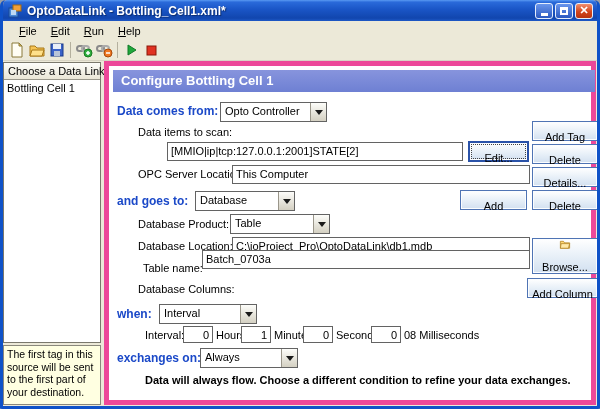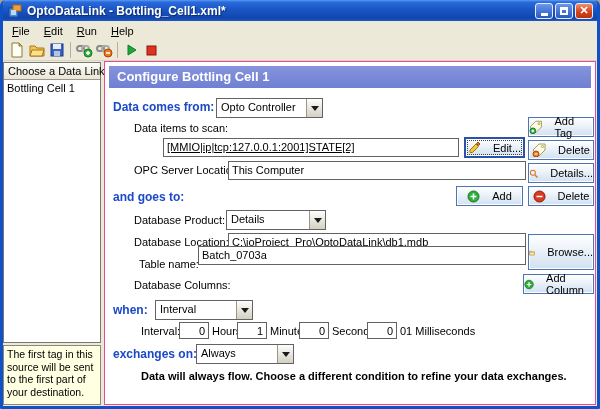--- a/index.html
+++ b/index.html
@@ -22,21 +22,21 @@
   .winbtn {
     width: 18px; height: 16px; margin-left: 2px; border-radius: 3px;
     border: 1px solid #e6eefc; display: flex; align-items: center; justify-content: center;
     font-size: 11px; color: #fff; font-weight: bold;
     background: linear-gradient(180deg,#6a96ec,#2a58c0);
   }
   .winbtn.close { background: linear-gradient(180deg,#f09070,#d2451c 55%,#b83410); }
   .glyph-min { width: 7px; height: 3px; background: #fff; margin-top: 7px; }
   .glyph-max { width: 8px; height: 8px; border: 2px solid #fff; border-top-width: 3px; }
   
-  .menubar { height: 19px; display: flex; align-items: center; background: #ece9d8; padding-left: 2px; }
+  .menubar { height: 19px; display: flex; align-items: center; background: #ece9d8; padding-left: 9px; }
   .menu-item { display: inline-block; font-size: 11px; color: #000; padding: 2px 7px; }
   .menu-item::first-letter { text-decoration: underline; }
   .toolbar { height: 21px; display: flex; align-items: center; background: #ece9d8; padding-left: 4px; border-bottom: 1px solid #d8d4c4; }
   .tbtn { width: 20px; height: 19px; display: flex; align-items: center; justify-content: center; }
   .tsep { width: 1px; height: 16px; background: #b4b09e; margin: 0 3px; }
   
   .app-body { position: relative; height: 345px; background: #ece9d8; }
   .side-list {
     position: absolute; left: 0; top: 1px; width: 98px; height: 281px;
     background: #fff; border: 1px solid #7a786c;
@@ -47,21 +47,21 @@
     border-bottom: 1px solid #9a988c; color: #000; white-space: nowrap;
   }
   .side-item { font-size: 11px; padding: 2px 3px; white-space: nowrap; }
   .help-box {
     position: absolute; left: 0; top: 284px; width: 98px; height: 60px;
     background: #ffffe1; border: 1px solid #8a887c; font-size: 10.5px;
     line-height: 12.5px; padding: 2px 3px; color: #000;
   }
   .main-panel {
     position: absolute; left: 101px; top: 0; width: 492px; height: 344px;
-    background: #fff; border: 1px solid #ec4899;
+    background: #fff; border: 5px solid #ec4899;
   }
   .banner {
     position: absolute; left: 4px; top: 4px; width: 482px; height: 22px;
     background: linear-gradient(180deg,#8794dd,#6e80d3);
     color: #fff; font-weight: bold; font-size: 13px; line-height: 22px; padding-left: 8px;
   }
   .slabel { position: absolute; color: #1b49c8; font-weight: bold; font-size: 12px; white-space: nowrap; }
   .flabel { position: absolute; color: #000; font-size: 11px; white-space: nowrap; }
   .tfield {
     position: absolute; background: #fff; border: 1px solid #636363;
@@ -72,21 +72,21 @@
   .dd-value { flex: 1; font-size: 11px; padding: 2px 4px; white-space: nowrap; overflow: hidden; }
   .dd-btn {
     width: 16px; border-left: 1px solid #9a968a;
     background: linear-gradient(180deg,#fdfdfa,#d4d0c2);
     display: flex; align-items: center; justify-content: center;
   }
   .dd-arrow { width: 0; height: 0; border-left: 4px solid transparent; border-right: 4px solid transparent; border-top: 5px solid #1a1a1a; }
   .xpbtn {
     position: absolute; display: flex; align-items: center; justify-content: center; gap: 12px;
     border: 1px solid #4f74b4; background: linear-gradient(180deg,#ffffff,#e8f0f8 50%,#d2e0f0);
-    font-size: 11px; color: #000; box-shadow: inset 0 0 0 1px #fbfdff;
+    font-size: 11px; color: #000; box-shadow: inset 0 0 0 1px #fbfdff; flex-direction: column;
   }
   .xpbtn.focused { border: 2px solid #2a52a8; outline: 1px dotted #444; outline-offset: -4px; text-align: right; }
   .desc { position: absolute; font-size: 11px; color: #000; white-space: nowrap; font-weight: bold; }
   .ico { display: inline-flex; }
 </style>
 </head>
 <body>
 
 <div class="window">
 
@@ -180,21 +180,21 @@
 
       <div class="slabel" style="left:8px;top:38px;">Data comes from:</div>
       <div class="dd" style="left:111px;top:36px;width:107px;">
         <span class="dd-value">Opto Controller</span>
         <span class="dd-btn">
             <span class="dd-arrow"></span>
           </span>
       </div>
 
       <div class="flabel" style="left:29px;top:60px;">Data items to scan:</div>
-      <div class="tfield" style="left:58px;top:76px;width:296px;height:19px;text-decoration:underline;">[MMIO|ip|tcp:127.0.0.1:2001]STATE[2]</div>
+      <div class="tfield" style="left:58px;top:76px;width:296px;height:19px;">[MMIO|ip|tcp:127.0.0.1:2001]STATE[2]</div>
 
       <div class="xpbtn focused" style="left:359px;top:75px;width:61px;height:21px;">
         <svg width="13" height="13" viewBox="0 0 13 13">
           <path d="M2 9l6-6 2.5 2.5-6 6H2z" fill="#f8c830" stroke="#9a7820"></path>
           <path d="M8.5 2.5L10 1l2 2-1.5 1.5z" fill="#d87828" stroke="#9a5010"></path>
         </svg>
         <span>Edit...</span>
       </div>
 
       <div class="xpbtn" style="left:423px;top:55px;width:66px;height:20px;">
@@ -222,40 +222,46 @@
 
       <div class="xpbtn" style="left:423px;top:101px;width:66px;height:20px;">
         <svg width="13" height="13" viewBox="0 0 13 13">
           <circle cx="5.5" cy="5.5" r="3.5" fill="#f4f0ff" stroke="#d07820" stroke-width="1.5"></circle>
           <path d="M8.5 8.5L12 12" stroke="#d07820" stroke-width="2"></path>
         </svg>
         <span>Details...</span>
       </div>
 
       <div class="slabel" style="left:8px;top:128px;">and goes to:</div>
+      <div class="dd" style="left:86px;top:125px;width:100px;">
+        <span class="dd-value">Database</span>
+        <span class="dd-btn">
+            <span class="dd-arrow"></span>
+          </span>
+      </div>
 
       <div class="xpbtn" style="left:351px;top:124px;width:67px;height:20px;">
         <svg width="13" height="13" viewBox="0 0 13 13">
           <circle cx="6.5" cy="6.5" r="5.5" fill="#2fae3f" stroke="#187a20"></circle>
           <path d="M6.5 3.5v6M3.5 6.5h6" stroke="#fff" stroke-width="1.6"></path>
         </svg>
         <span>Add</span>
       </div>
 
       <div class="xpbtn" style="left:423px;top:124px;width:66px;height:20px;">
         <svg width="13" height="13" viewBox="0 0 13 13">
           <circle cx="6.5" cy="6.5" r="5.5" fill="#d93a22" stroke="#8a1808"></circle>
           <path d="M3.5 6.5h6" stroke="#fff" stroke-width="1.6"></path>
         </svg>
         <span>Delete</span>
       </div>
 
       <div class="flabel" style="left:29px;top:152px;">Database Product:</div>
       <div class="dd" style="left:121px;top:148px;width:100px;">
-        <span class="dd-value">Details</span>
+        <span class="dd-value">Table</span>
         <span class="dd-btn">
             <span class="dd-arrow"></span>
           </span>
       </div>
 
       <div class="flabel" style="left:29px;top:174px;">Database Location:</div>
       <div class="tfield" style="left:123px;top:171px;width:298px;height:19px;">C:\ioProject_Pro\OptoDataLink\db1.mdb</div>
 
       <div class="xpbtn" style="left:423px;top:172px;width:66px;height:36px;">
         <svg width="14" height="13" viewBox="0 0 14 13">
@@ -286,21 +292,21 @@
       </div>
 
       <div class="flabel" style="left:36px;top:263px;">Interval:</div>
       <div class="tfield nbox" style="left:74px;top:260px;width:30px;height:17px;">0</div>
       <div class="flabel" style="left:107px;top:263px;">Hours,</div>
       <div class="tfield nbox" style="left:132px;top:260px;width:30px;height:17px;">1</div>
       <div class="flabel" style="left:165px;top:263px;">Minutes,</div>
       <div class="tfield nbox" style="left:194px;top:260px;width:30px;height:17px;">0</div>
       <div class="flabel" style="left:227px;top:263px;">Seconds,</div>
       <div class="tfield nbox" style="left:262px;top:260px;width:30px;height:17px;">0</div>
-      <div class="flabel" style="left:295px;top:263px;">01 Milliseconds</div>
+      <div class="flabel" style="left:295px;top:263px;">08 Milliseconds</div>
 
       <div class="slabel" style="left:8px;top:285px;">exchanges on:</div>
       <div class="dd" style="left:91px;top:282px;width:98px;">
         <span class="dd-value">Always</span>
         <span class="dd-btn">
             <span class="dd-arrow"></span>
           </span>
       </div>
 
       <div class="desc" style="left:36px;top:308px;">Data will always flow. Choose a different condition to refine your data exchanges.</div>

